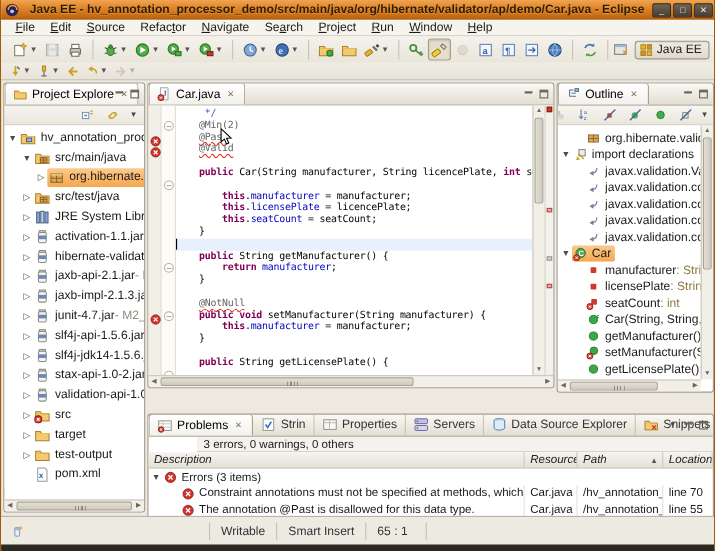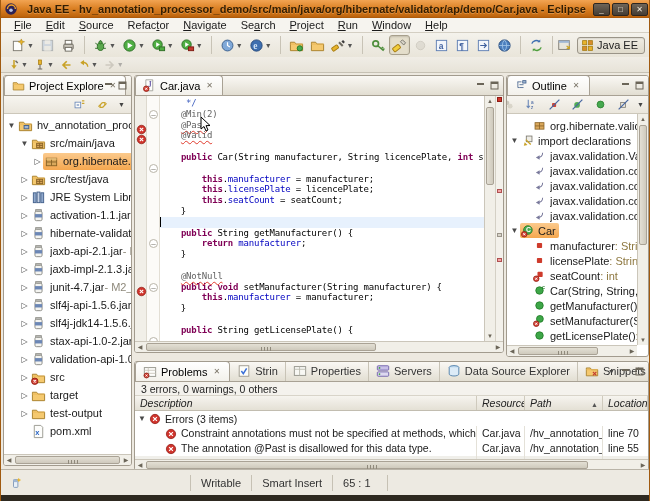--- a/index.html
+++ b/index.html
@@ -95,21 +95,21 @@
   .sarrow{position:absolute;left:0;right:0;height:10px;font-size:6px;color:#6b6558;text-align:center;line-height:10px;}
   .hscroll{position:absolute;left:0;right:0;bottom:0;height:11px;background:#F1EFE8;border-top:1px solid #CBC6BA;}
   .hthumb{position:absolute;top:1px;bottom:1px;background:linear-gradient(#E3DFD4,#CFCABD);
     border:1px solid #A9A295;border-radius:2px;}
   .hgrip{position:absolute;top:3px;left:50%;width:10px;height:4px;
     background:repeating-linear-gradient(90deg,#908A7C 0 1px,transparent 1px 3px);}
   .harrow{position:absolute;top:0;height:11px;width:10px;font-size:6px;color:#6b6558;text-align:center;line-height:11px;}
 
   
   #problems-summary{height:14px;background:#F4F2ED;border-bottom:1px solid #D8D4C9;
-    font-size:10.5px;color:#222;padding-left:6px;line-height:14px;}
+    font-size:10.5px;color:#222;padding-left:6px;line-height:14px;margin-left:44px;}
   #ptable-header{height:15px;display:flex;background:linear-gradient(#F6F4EF,#E4E0D5);
     border-bottom:1px solid #C2BDB0;font-size:10.5px;color:#222;}
   .pth{padding-left:5px;line-height:15px;border-right:1px solid #CFCABD;position:relative;overflow:hidden;white-space:nowrap;font-style:italic;}
   .prow{height:15px;display:flex;font-size:10.5px;color:#1a1a1a;align-items:center;}
   .prow .pcell{overflow:hidden;white-space:nowrap;padding-left:5px;height:15px;line-height:15px;border-right:1px solid #E4E1D8;}
   .sort-ind{position:absolute;right:4px;top:1px;font-size:7px;color:#555;}
 
   
   #statusbar{position:absolute;left:0;top:469px;width:650px;height:26px;background:#EDEAE2;
     border-top:1px solid #B9B4A8;display:flex;align-items:center;}
@@ -1079,21 +1079,21 @@
     </div>
     <div class="hscroll" style="right:11px;">
       <span class="harrow" style="left:0;">◀</span>
         <span class="harrow" style="right:0;">▶</span>
       <div class="hthumb" style="left:11px;width:80px;">
           <div class="hgrip"></div>
         </div>
     </div>
   </div>
 
-  <div class="view" id="problems-view" style="left:133px;top:361px;width:515px;height:110px;">
+  <div class="view" id="problems-view" style="left:133px;top:376px;width:515px;height:110px;">
     <div class="tabrow" id="problems-tabrow">
       <div class="tab active">
           <span class="ic" style="width: 14px; height: 14px;">
             <svg width="14" height="14" viewBox="0 0 16 16">
               <rect x="1.5" y="3" width="13" height="10" fill="#FDFDFB" stroke="#8F8F86"></rect>
               <path d="M1.5 6h13M1.5 9.5h13M6 3v10" stroke="#C9C5BA"></path>
               <circle cx="4" cy="12" r="2.8" fill="#D5453A" stroke="#921E12"></circle>
               <path d="M2.9 10.9l2.2 2.2M5.1 10.9l-2.2 2.2" stroke="#fff"></path>
             </svg>
           </span>

